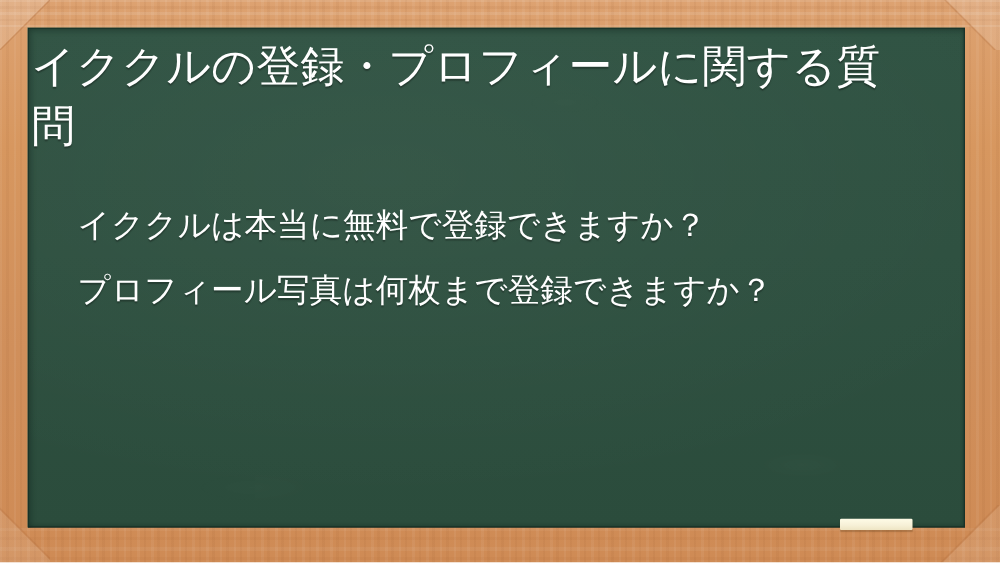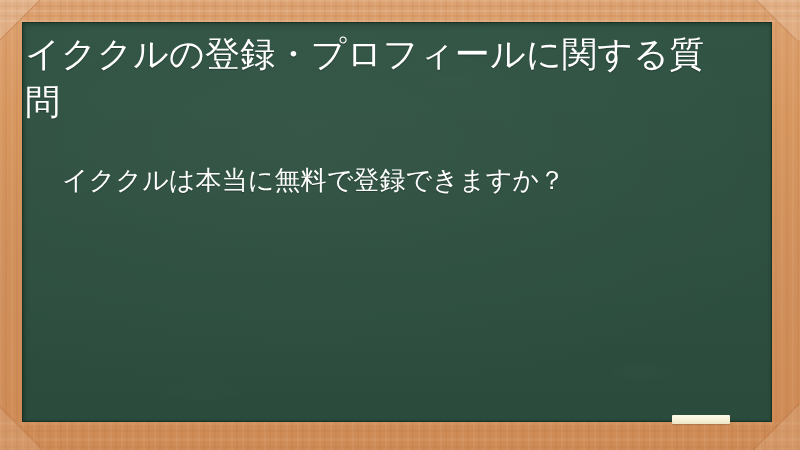--- a/index.html
+++ b/index.html
@@ -186,19 +186,20 @@
   <div class="frame-miter br"></div>
 
   <div class="chalkboard">
 
     <div class="chalk-dust"></div>
 
     <h1 class="board-title">イククルの登録・プロフィールに関する質問</h1>
 
     <ul class="question-list">
       <li class="question-item">イククルは本当に無料で登録できますか？</li>
+      <li class="question-item">プロフィール写真は何枚まで登録できますか？</li>
     </ul>
 
   </div>
 
   <div class="chalk-stick"></div>
 
 </div>
 
 </body></html>

